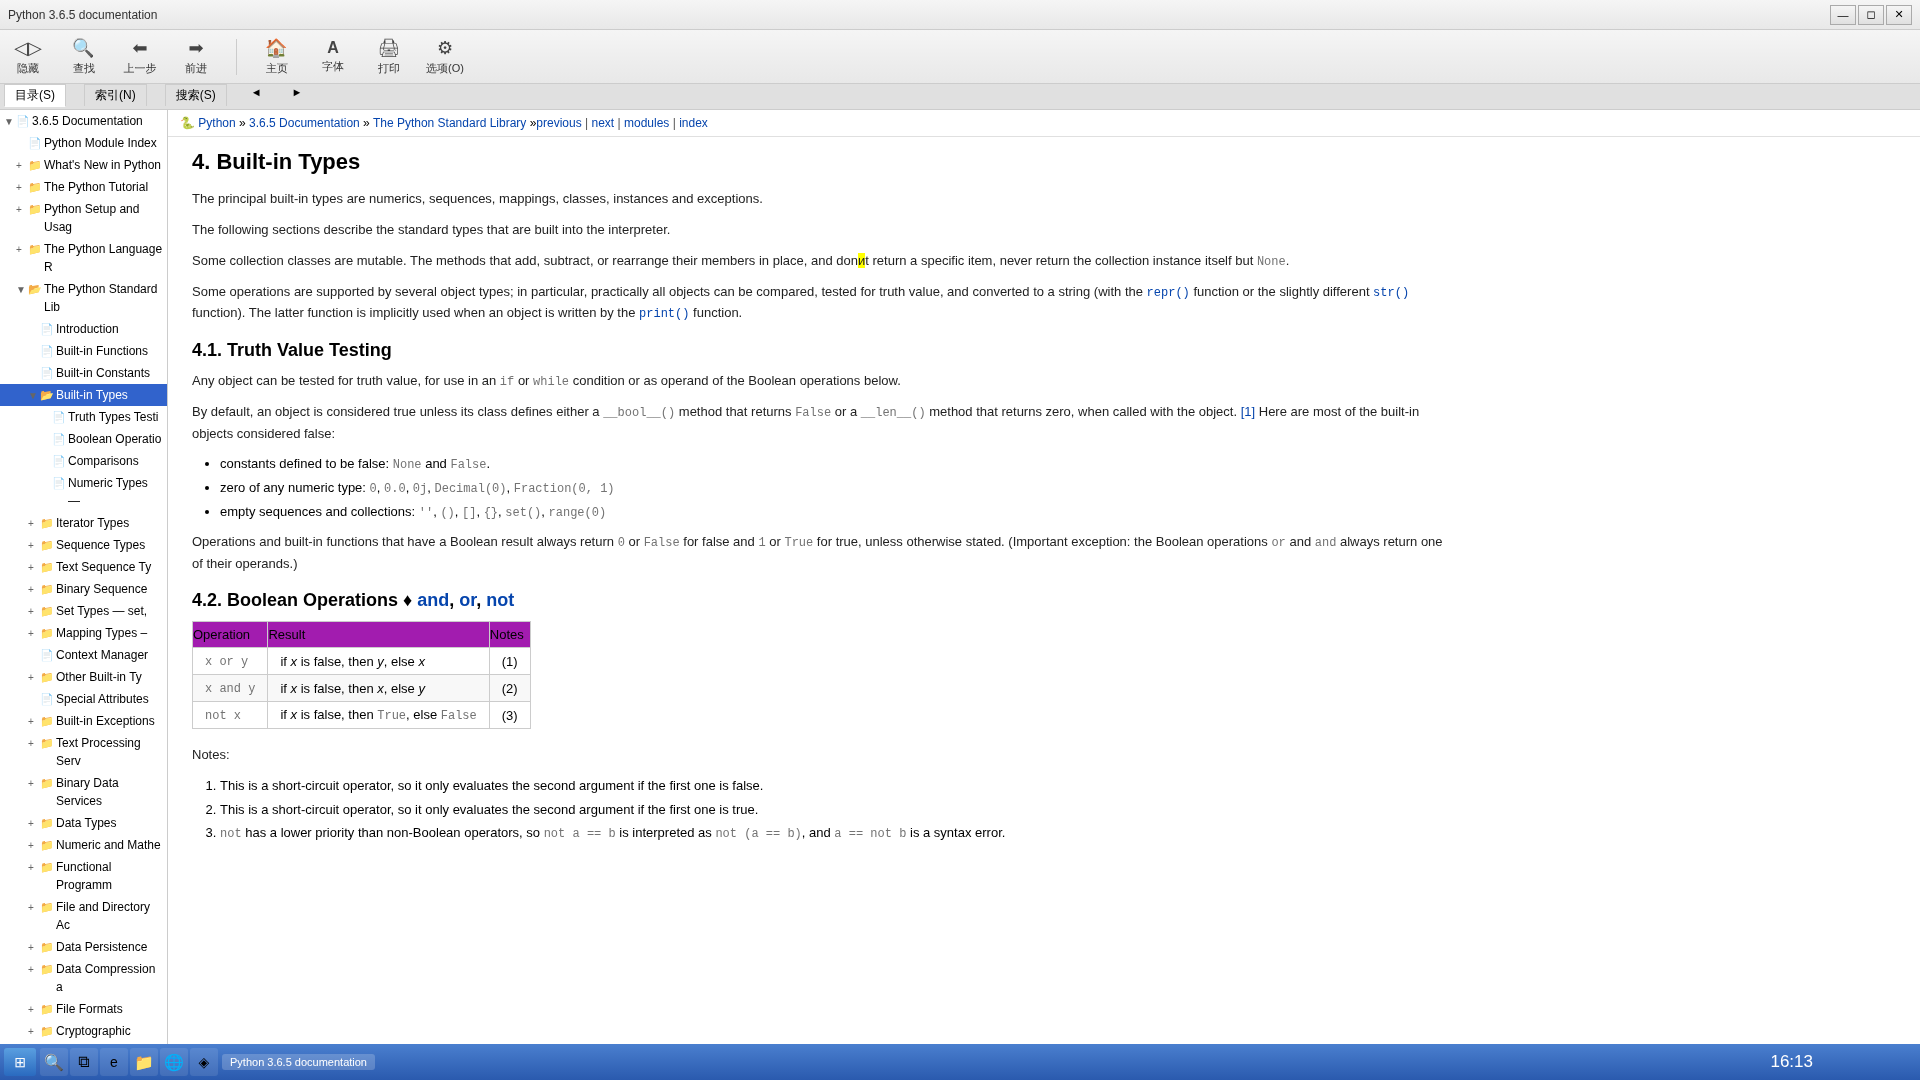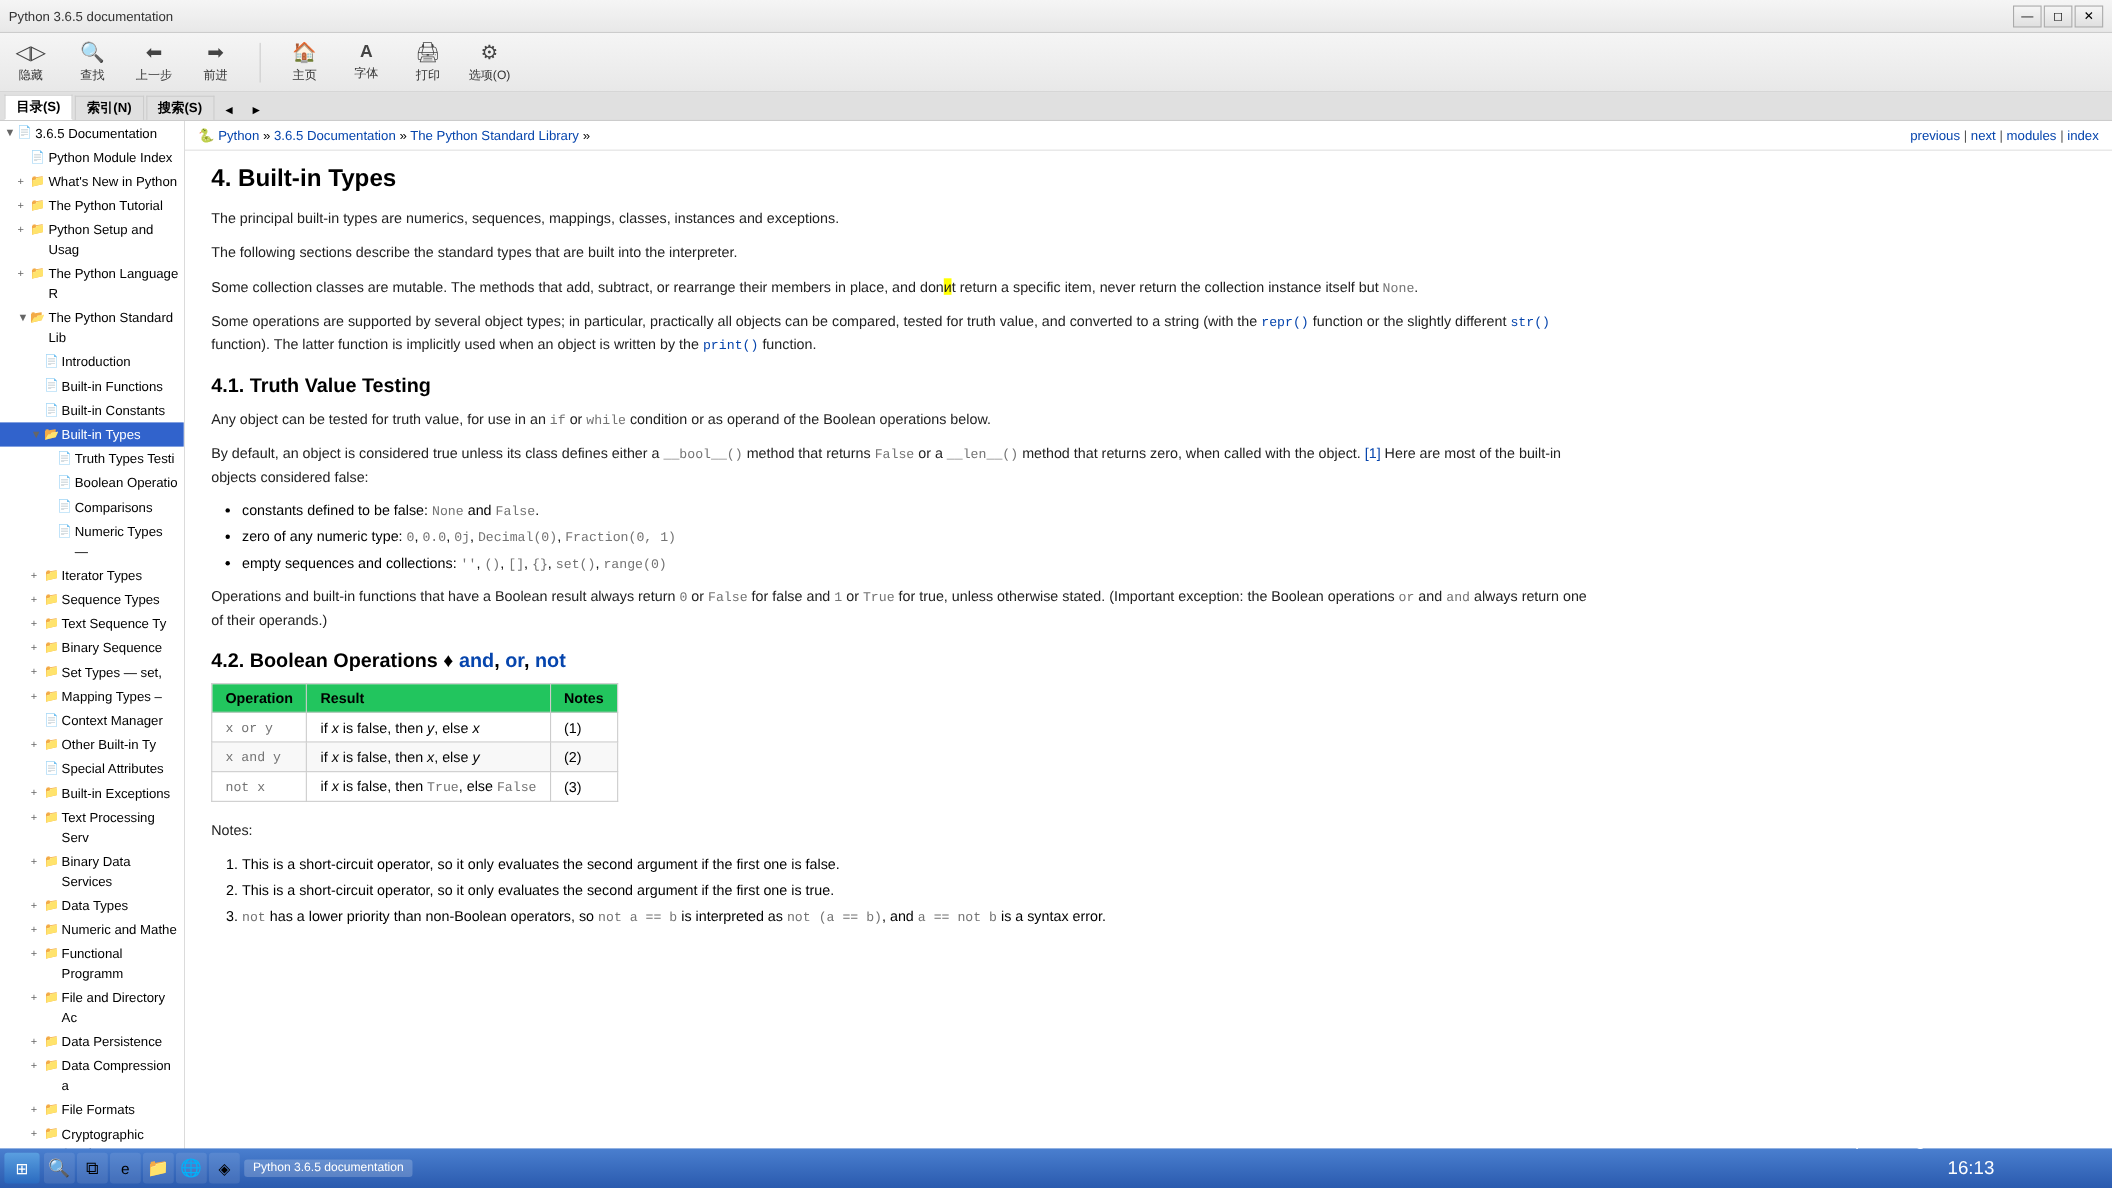--- a/index.html
+++ b/index.html
@@ -39,24 +39,23 @@
     }
     .toolbar-icon { font-size: 18px; color: #444; }
     .toolbar-label { font-size: 11px; color: #333; }
 
     
     .tabs {
       background: #e0e0e0;
       border-bottom: 1px solid #ccc;
       height: 26px;
       display: flex;
-      align-items: flex-end;
+      align-items: flex-start;
       padding: 0 4px;
-      gap: 2px;
-      font-weight: bold;
+      gap: 18px;
     }
     .tab {
       padding: 2px 10px; font-size: 12px; cursor: pointer;
       border: 1px solid #ccc; background: #e0e0e0;
       border-bottom: none;
     }
     .tab.active { background: #fff; border-bottom: 1px solid #fff; }
     .tab-arrow { padding: 2px 6px; cursor: pointer; font-size: 11px; }
 
     
@@ -95,21 +94,20 @@
       overflow-y: auto;
       padding: 0;
     }
 
     
     .breadcrumb {
       padding: 6px 12px;
       font-size: 12px;
       border-bottom: 1px solid #e0e0e0;
       display: flex;
-      justify-content: space-between;
       align-items: center;
     }
     .breadcrumb a { color: #0645ad; text-decoration: none; }
     .breadcrumb-nav { font-size: 12px; color: #555; }
     .breadcrumb-nav a { color: #0645ad; text-decoration: none; }
 
     
     .doc-content {
       padding: 12px 24px;
       max-width: 1300px;
@@ -124,22 +122,22 @@
     .section-title { font-size: 18px; font-weight: bold; margin: 16px 0 10px 0; color: #000; }
     .doc-link { color: #0645ad; text-decoration: none; }
     .code-link { color: #0645ad; font-family: 'Courier New', monospace; font-size: 12px; }
 
     .bullet-list { margin-left: 28px; margin-bottom: 10px; }
     .bullet-list li { margin-bottom: 4px; line-height: 1.5; font-size: 13px; }
 
     
     .ops-table { border-collapse: collapse; margin: 10px 0 16px 0; font-size: 13px; }
     .ops-table th {
-      background: #22c55e; border: 1px solid #ccc; padding: 5px 12px;
-      text-align: left; font-weight: bold;
+      background: #a21caf; border: 1px solid #ccc; padding: 5px 0;
+      text-align: left; font-weight: normal;
     }
     .ops-table td { border: 1px solid #ccc; padding: 5px 12px; }
     .ops-table tr:nth-child(even) td { background: #f8f8f8; }
 
     
     .numbered-list { margin-left: 28px; margin-bottom: 10px; }
     .numbered-list li { margin-bottom: 4px; line-height: 1.5; font-size: 13px; }
 
     
     .taskbar {

